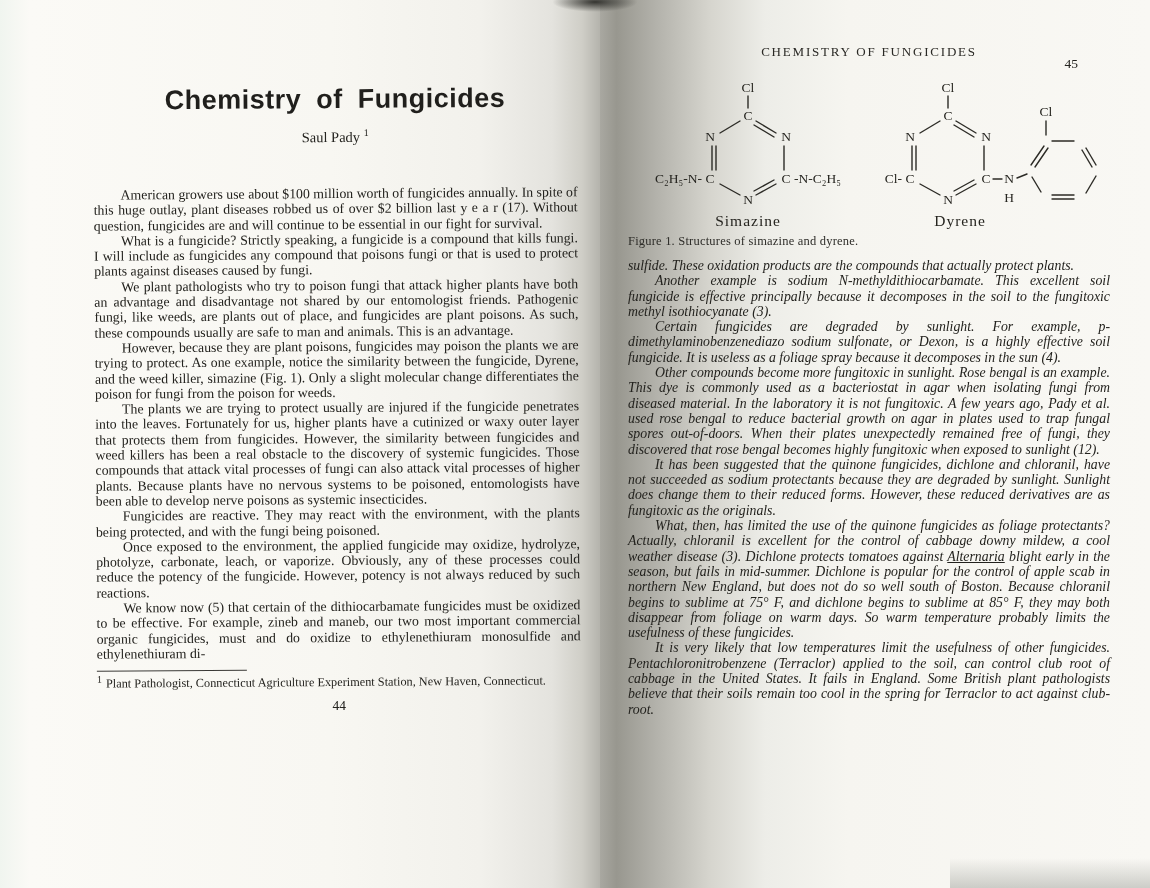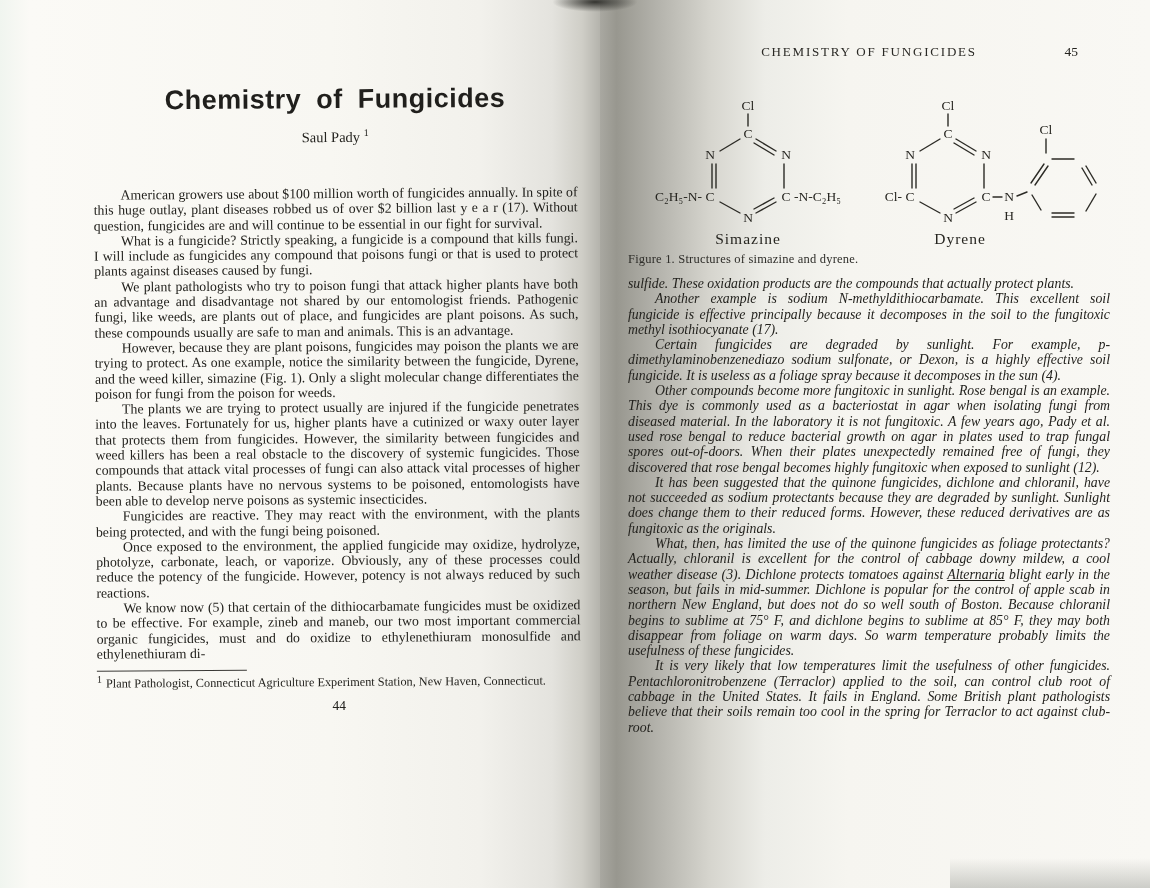--- a/index.html
+++ b/index.html
@@ -22,22 +22,22 @@
   .body-text p.no-indent{text-indent:0;}
   .u{text-decoration:underline;}
   .fn-rule{width:150px;height:0;border-top:1.6px solid #3a3936;margin:9px 0 5px 0;}
   .footnote{font-size:12.3px;line-height:14.2px;text-align:justify;padding-left:16px;}
   .footnote .fnref{margin-left:-16px;padding-right:4px;}
   .pagenum{ text-align:center;font-size:13.5px;margin-top:9px;}
 
   .col-right{position:absolute;left:628px;top:44px;width:482px;}
   .rheader{position:relative;height:18px;}
   .rheader .rtitle{text-align:center;font-size:13px;letter-spacing:1.8px;color:#2a2925;}
-  .rheader .rnum{position:absolute;right:32px;top:0;font-size:13.5px;}
-  .figure{margin-top:34px;}
+  .rheader .rnum{position:absolute;right:32px;top:12px;font-size:13.5px;}
+  .figure{margin-top:16px;}
   .structs{display:flex;justify-content:space-between;}
   .structs svg{display:block;}
   .chem-line{stroke:#2c2b26;stroke-width:1.4;stroke-linecap:round;}
   .chem-atom{font-family:"Liberation Serif",serif;font-size:13.5px;fill:#262520;}
   .chem-name{font-family:"Liberation Serif",serif;font-size:15.5px;fill:#262520;letter-spacing:1px;}
   .caption{text-align:left;font-size:12.5px;margin-top:4px;color:#2e2d29;letter-spacing:.2px;}
   .rbody{margin-top:9px;font-style:italic;}
 </style>
 </head>
 <body>
@@ -138,21 +138,21 @@
           <text class="chem-atom" x="149" y="124" text-anchor="middle">H</text>
           <text class="chem-atom" x="186" y="38" text-anchor="middle">Cl</text>
           <text class="chem-name" x="100" y="148" text-anchor="middle">Dyrene</text>
         </svg>
       </div>
       <div class="caption">Figure 1.  Structures of simazine and dyrene.</div>
     </div>
 
     <div class="body-text rbody">
       <p class="no-indent">sulfide.  These oxidation products are the compounds that actually protect plants.</p>
-      <p>Another example is sodium N-methyldithiocarbamate.  This excellent soil fungicide is effective principally because it decomposes in the soil to the fungitoxic methyl isothiocyanate (17).</p>
+      <p>Another example is sodium N-methyldithiocarbamate.  This excellent soil fungicide is effective principally because it decomposes in the soil to the fungitoxic methyl isothiocyanate (3).</p>
       <p>Certain fungicides are degraded by sunlight.  For example, p-dimethylaminobenzenediazo sodium sulfonate, or Dexon, is a highly effective soil fungicide.  It is useless as a foliage spray because it decomposes in the sun (4).</p>
       <p>Other compounds become more fungitoxic in sunlight.  Rose bengal is an example.  This dye is commonly used as a bacteriostat in agar when isolating fungi from diseased material.  In the laboratory it is not fungitoxic.  A few years ago, Pady et al. used rose bengal to reduce bacterial growth on agar in plates used to trap fungal spores out-of-doors.  When their plates unexpectedly remained free of fungi, they discovered that rose bengal becomes highly fungitoxic when exposed to sunlight (12).</p>
       <p>It has been suggested that the quinone fungicides, dichlone and chloranil, have not succeeded as sodium protectants because they are degraded by sunlight.  Sunlight does change them to their reduced forms.  However, these reduced derivatives are as fungitoxic as the originals.</p>
       <p><span>What, then, has limited the use of the quinone fungicides as foliage protectants?  Actually, chloranil is excellent for the control of cabbage downy mildew, a cool weather disease (3).   Dichlone protects tomatoes against </span><span class="u">Alternaria</span><span> blight early in the season, but fails in mid-summer.  Dichlone is popular for the control of apple scab in northern New England, but does not do so well south of Boston.  Because chloranil begins to sublime at 75° F, and dichlone begins to sublime at 85° F, they may both disappear from foliage on warm days.  So warm temperature probably limits the usefulness of these fungicides.</span></p>
       <p>It is very likely that low temperatures limit the usefulness of other fungicides.  Pentachloronitrobenzene (Terraclor) applied to the soil, can control club root of cabbage in the United States.  It fails in England.  Some British plant pathologists believe that their soils remain too cool in the spring for Terraclor to act against club-root.</p>
     </div>
   </div>
 </div>
 
 </body></html>

